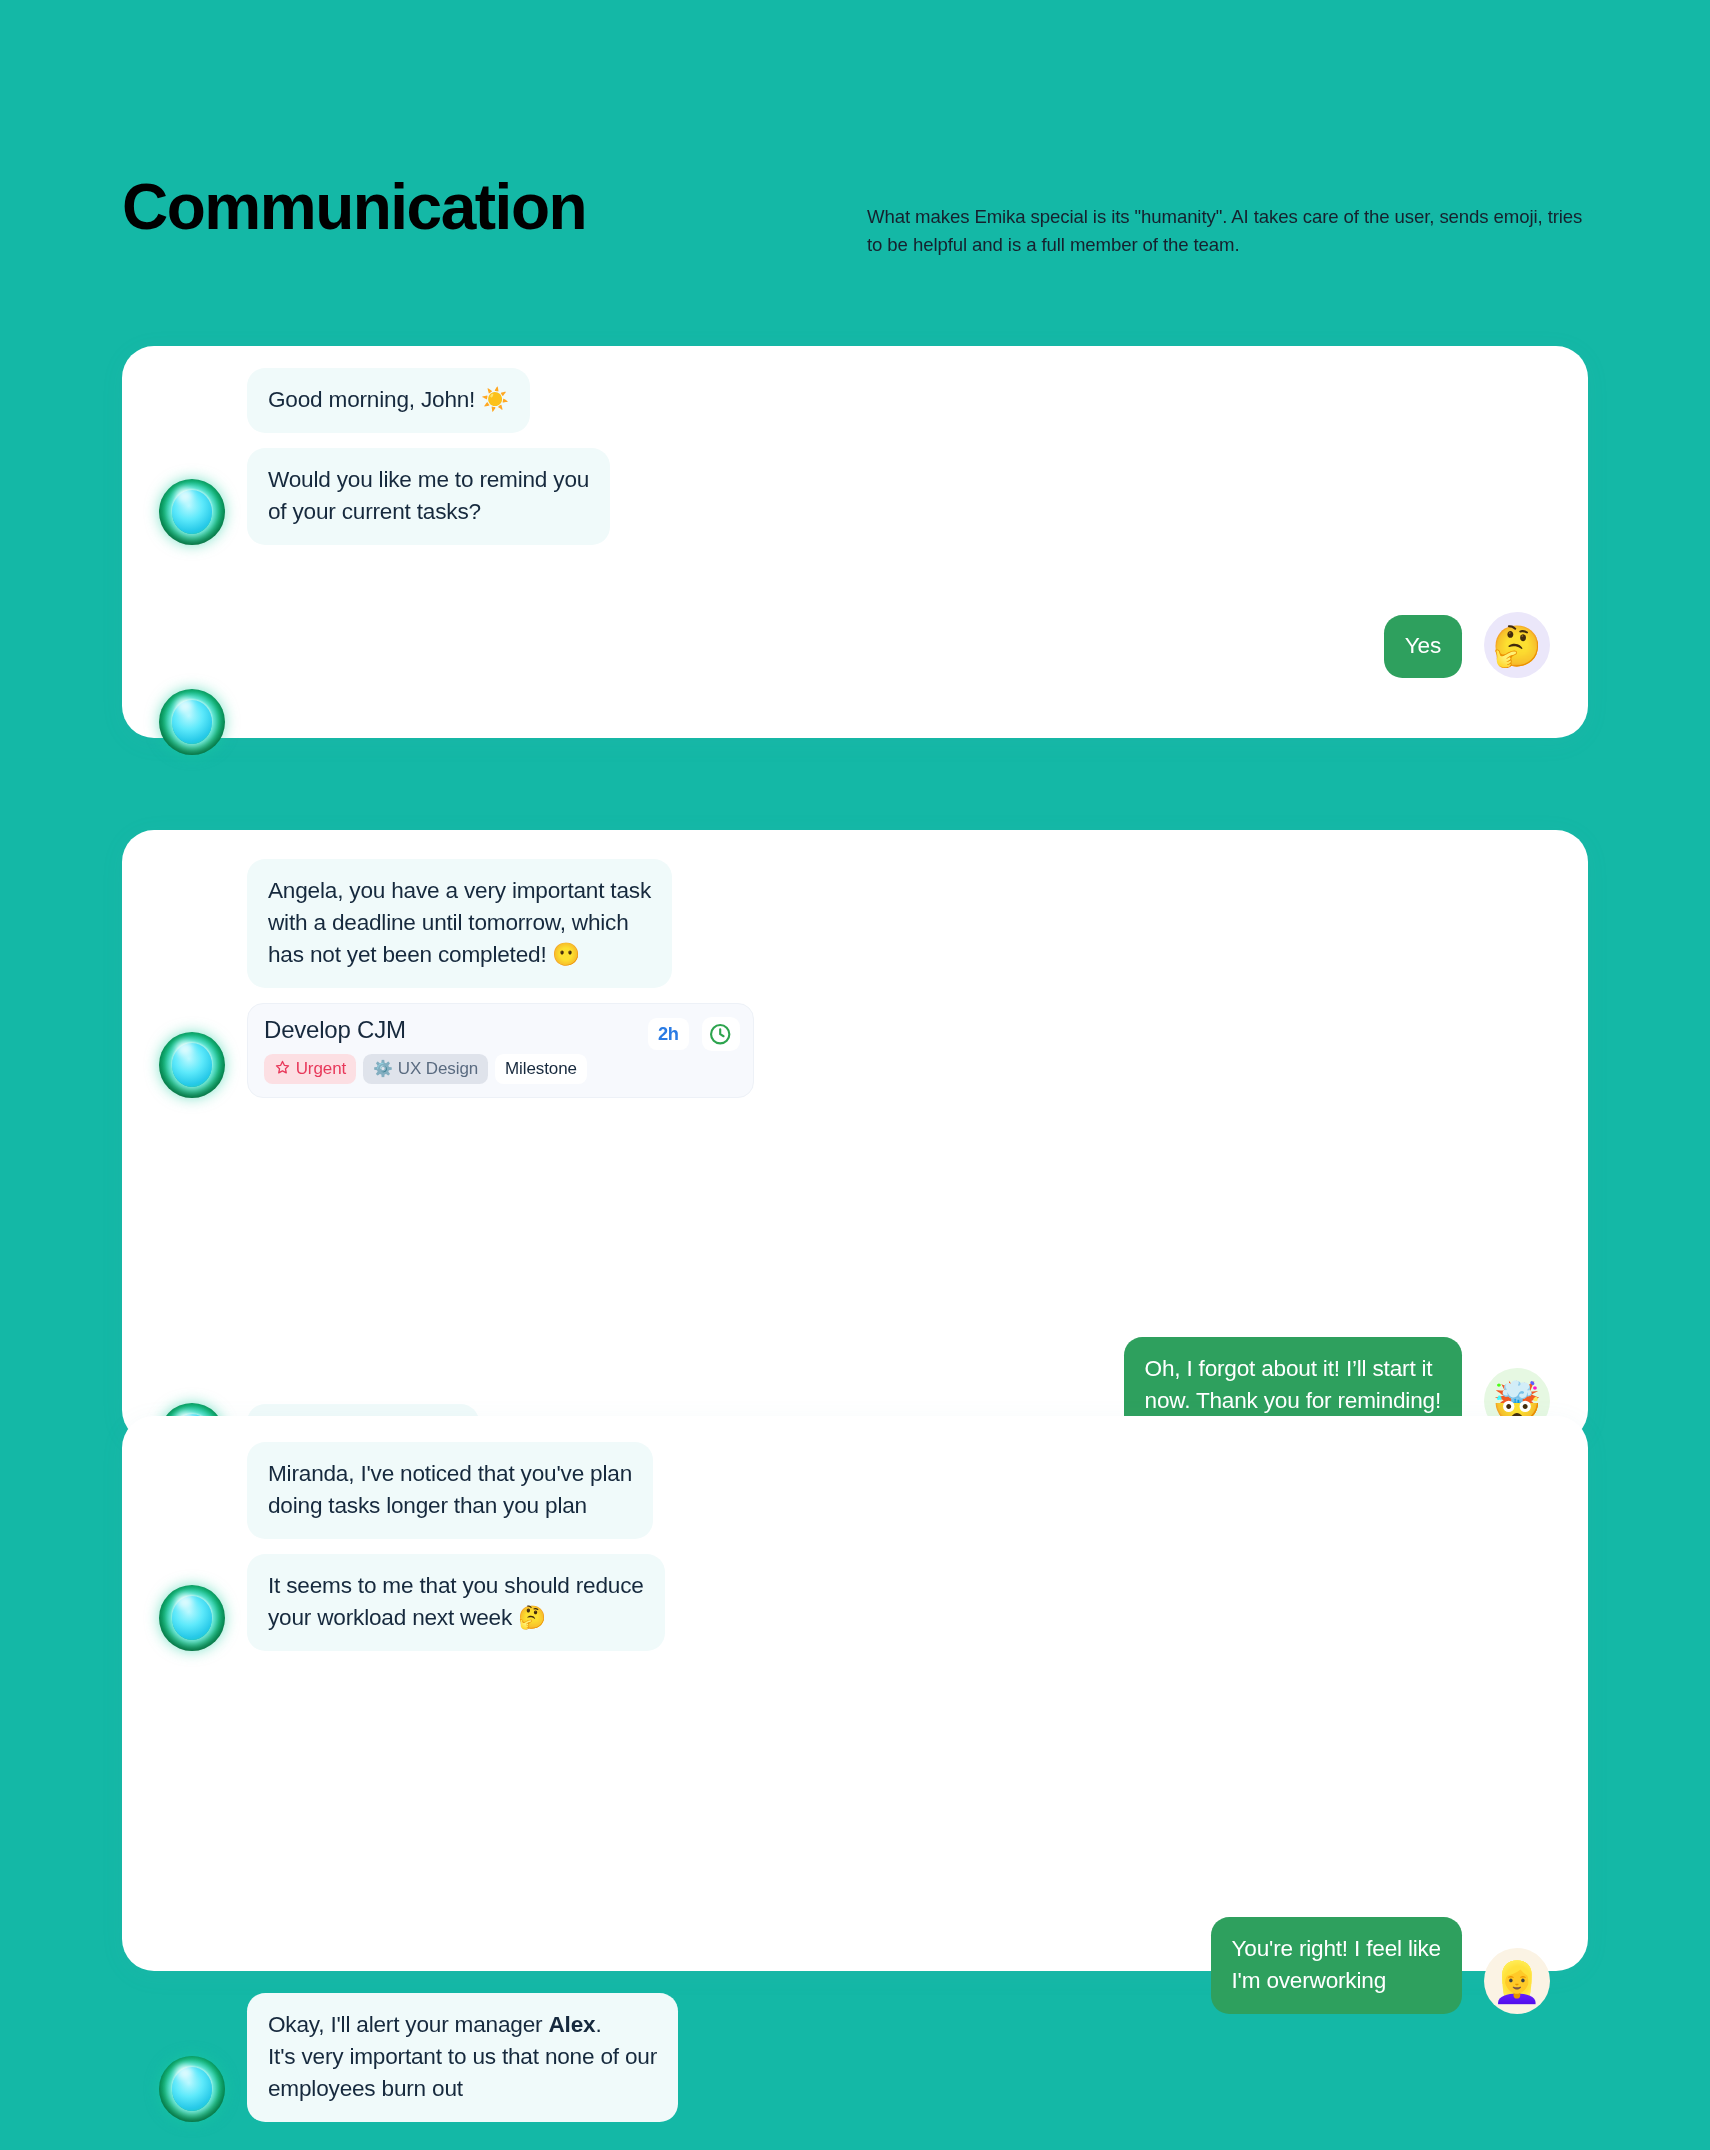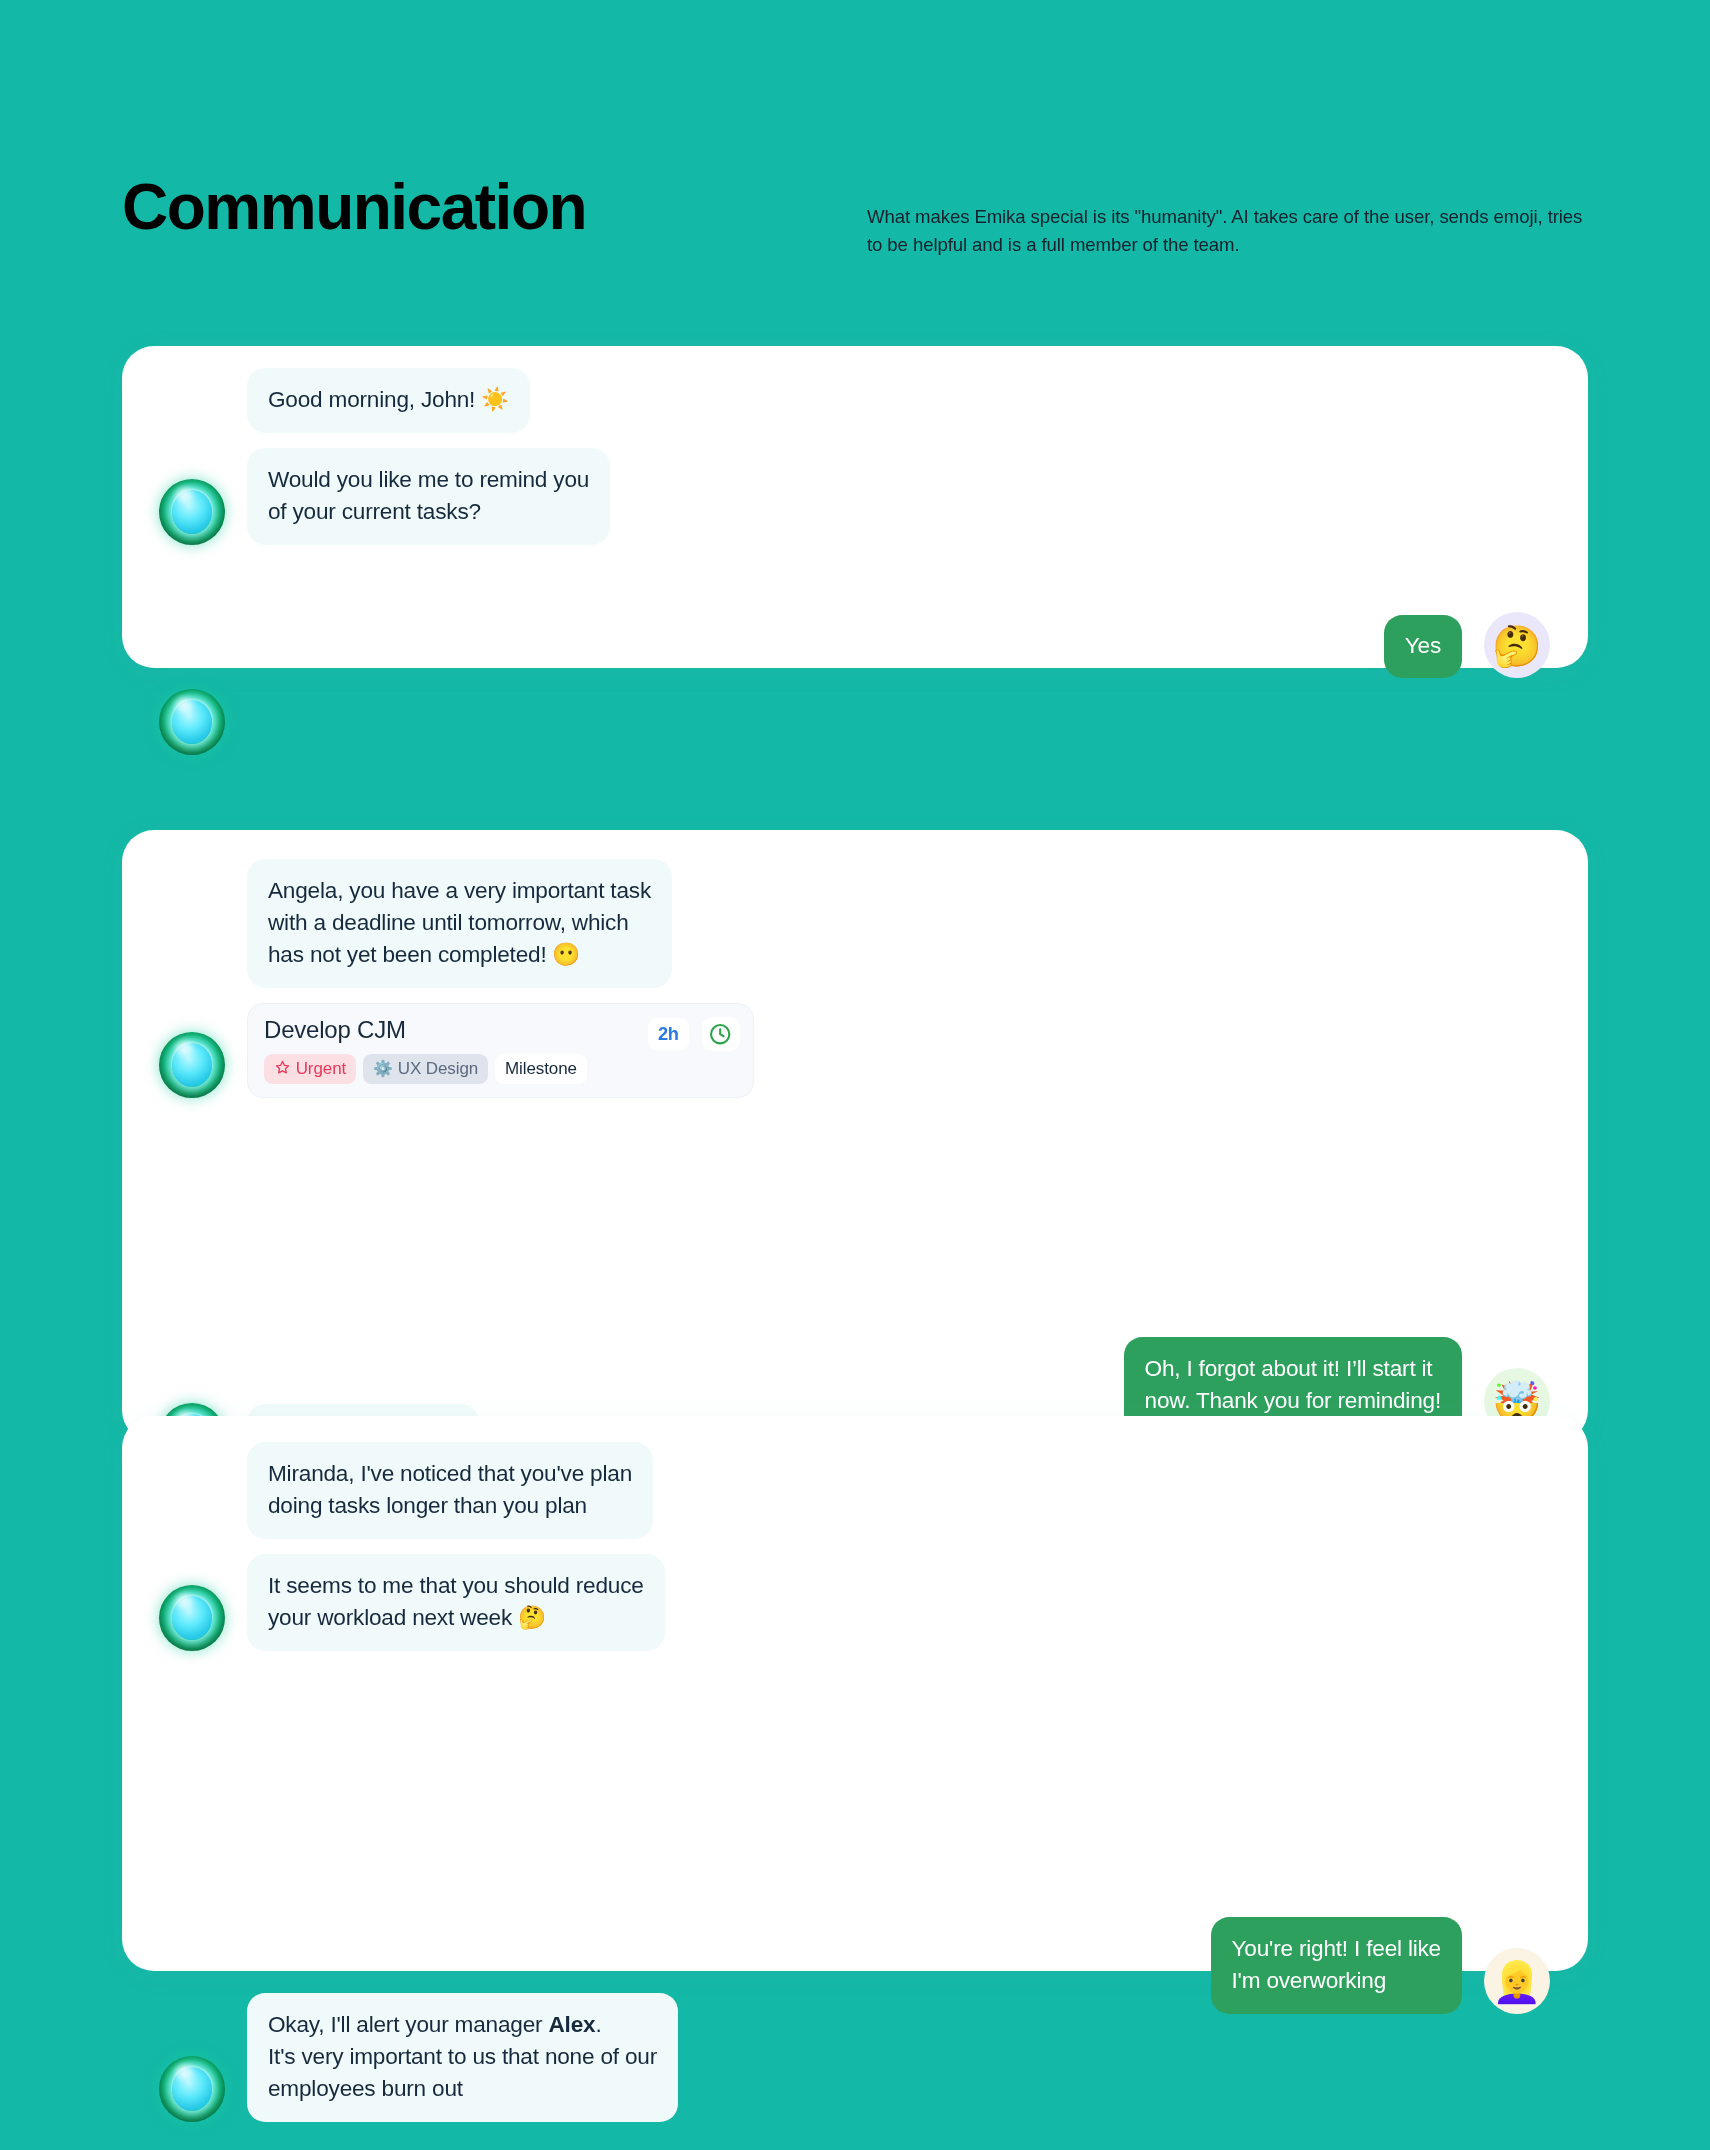--- a/index.html
+++ b/index.html
@@ -49,21 +49,21 @@
 
   
   .chat-card {
     position: absolute;
     left: 122px;
     width: 1466px;
     background: #ffffff;
     border-radius: 32px;
     box-shadow: 0 4.9px 24.4px rgba(100, 170, 180, 0.07);
   }
-  #card-0 { top: 346px;  height: 322px; }
+  #card-0 { top: 346px;  height: 392px; }
   #card-1 { top: 830px; height: 612px; }
   #card-2 { top: 1416px; height: 555px; }
 
   
   .row {
     position: absolute;
     display: flex;
     align-items: flex-end;
   }
   .row.ai   { left: 37px;  }

